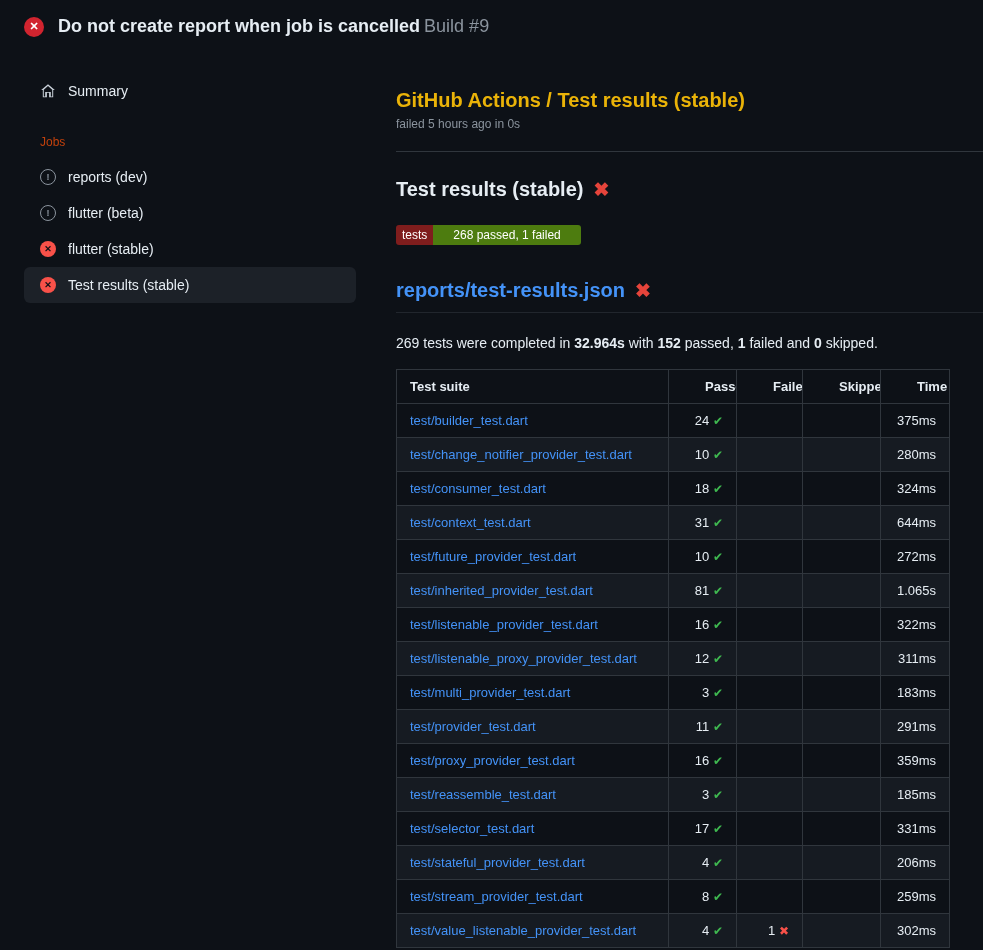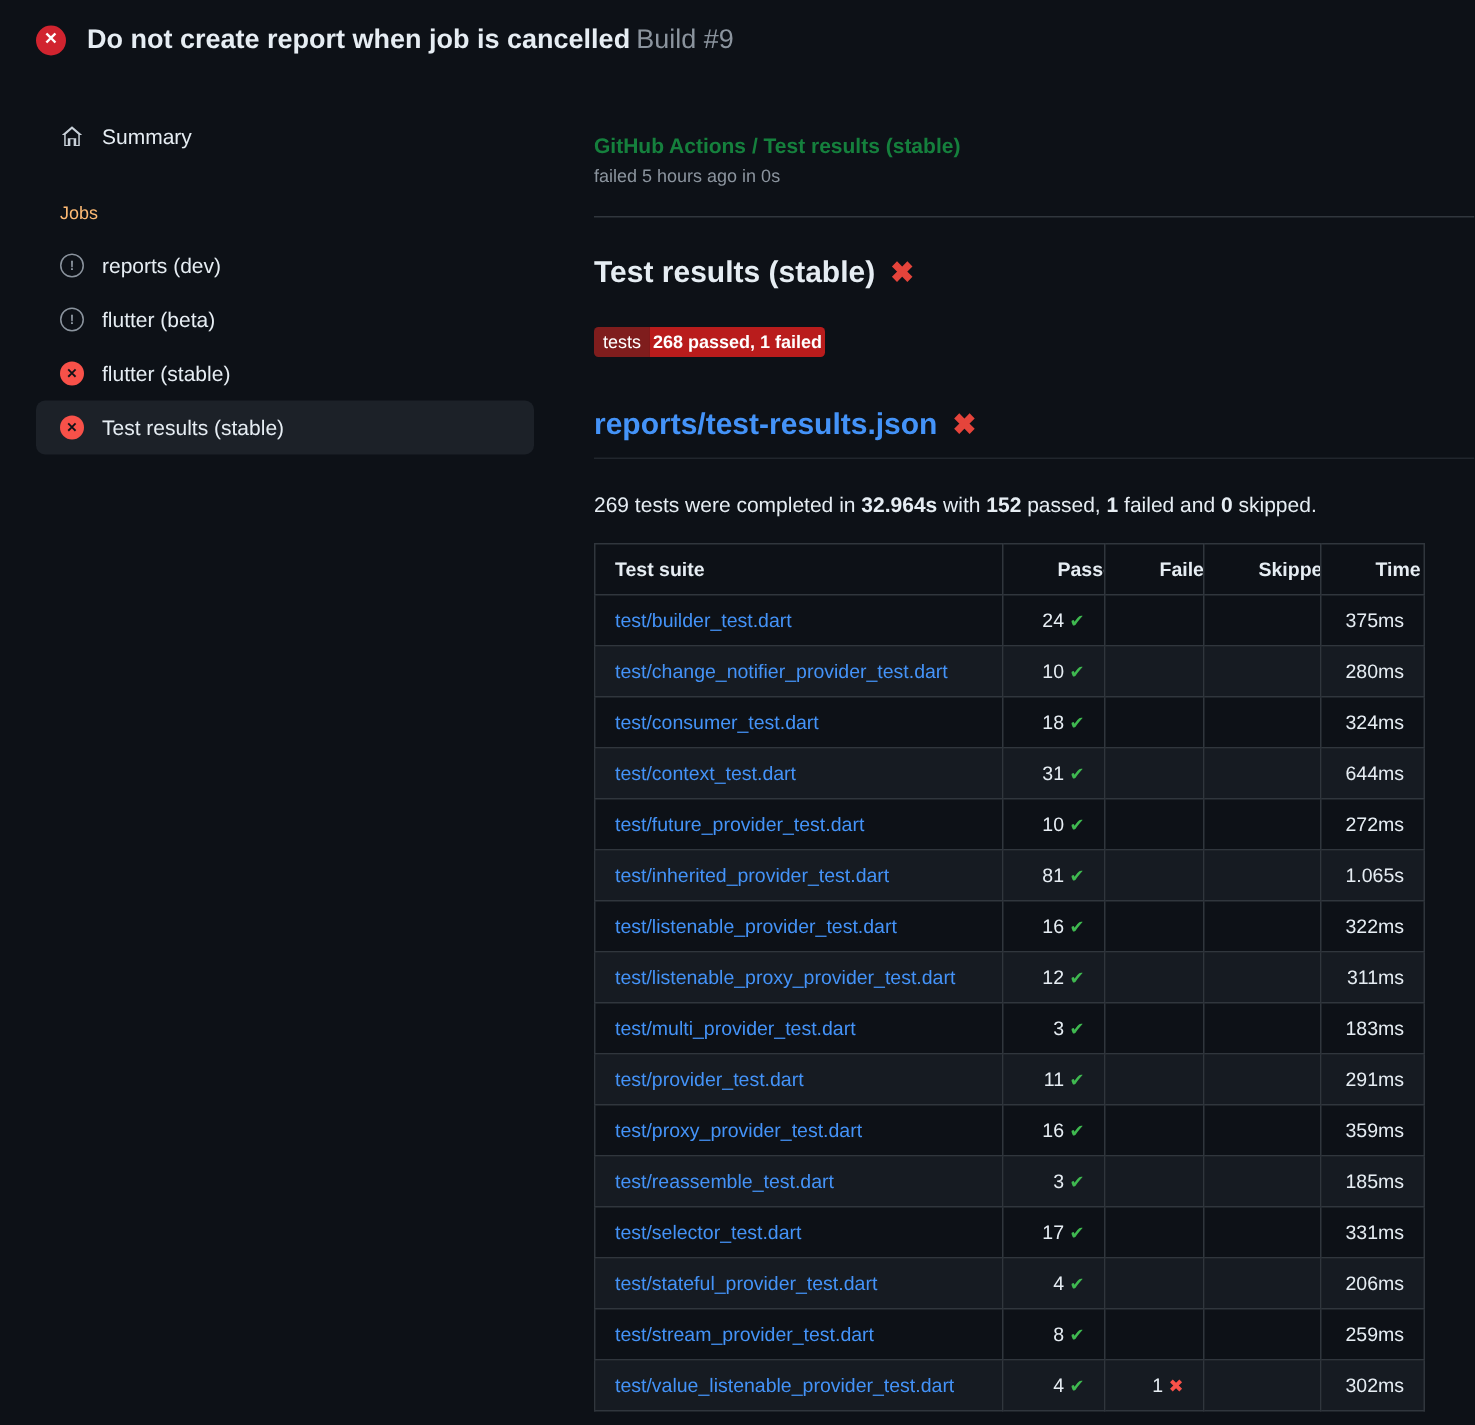--- a/index.html
+++ b/index.html
@@ -32,54 +32,54 @@
   .sidebar { width:370px; flex:none; padding:22px 14px 0 24px; }
   .main { flex:1; padding:38px 32px 24px 26px; min-width:0; }
 
   
   .side-item {
     display:flex; align-items:center; gap:12px;
     padding:10px 16px; border-radius:6px;
     cursor:pointer; color:#e6edf3; font-size:14px;
   }
   .side-item.selected { background:#1c2128; }
-  .jobs-label { color:#fdba74; font-size:12px; padding:26px 16px 10px 16px; }
+  .jobs-label { color:#c2410c; font-size:12px; padding:26px 16px 10px 16px; }
   .job-icon {
     width:16px; height:16px; flex:none; border-radius:50%;
     display:inline-flex; align-items:center; justify-content:center;
     font-size:9px; line-height:1;
   }
   .job-icon.neutral {
     border:1.5px solid #8b949e; color:#8b949e; font-weight:bold;
   }
   .job-icon.failed {
     background:#f85149; color:#0d1117; font-weight:bold;
   }
   .home-icon { width:16px; height:16px; flex:none; }
 
   
-  .crumb { font-weight:bold; font-size:14px; color:#15803d; }
+  .crumb { font-weight:bold; font-size:20px; color:#eab308; }
   .meta { color:#8b949e; font-size:12px; margin-top:5px; }
   .rule {
     border:none; border-top:1px solid #30363d;
     margin:20px -32px 0 0;
   }
   .section-title {
     margin-top:26px;
     font-size:20px; font-weight:bold; color:#e6edf3;
     display:flex; align-items:center; gap:10px;
   }
   .x-mark { color:#e5443b; font-size:19px; line-height:1; }
 
   .badge {
     display:inline-flex; margin-top:24px;
     font-size:12px; border-radius:3px; overflow:hidden; line-height:1;
   }
   .badge-key { background:#7f1d1d; color:#fff; padding:4px 6px; }
-  .badge-val { background:#b91c1c; color:#fff; padding:4px 2px;font-weight:bold; }
+  .badge-val { background:#4d7c0f; color:#fff; padding:4px 20px; }
 
   .report-title {
     margin:34px -32px 0 0;
     padding-bottom:10px;
     border-bottom:1px solid #21262d;
     font-size:20px; font-weight:bold;
     display:flex; align-items:center; gap:10px;
   }
   .report-title a { color:#4493f8; text-decoration:none; }
 

